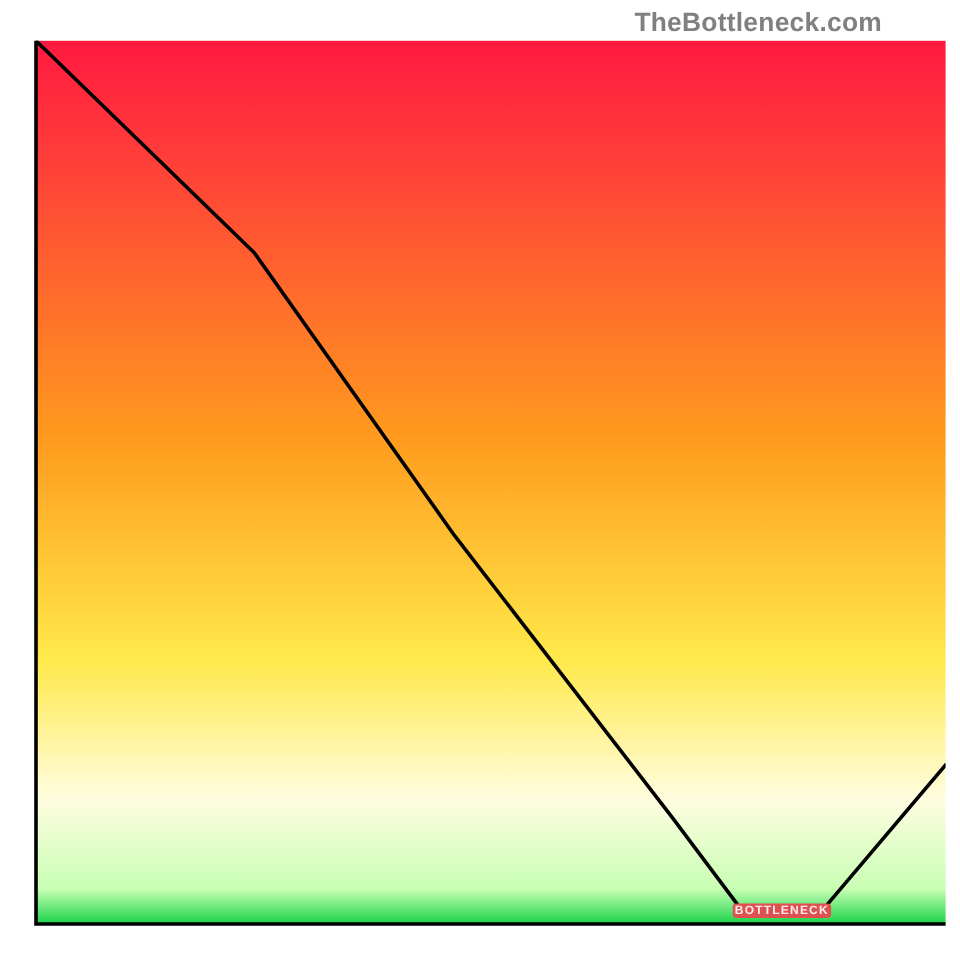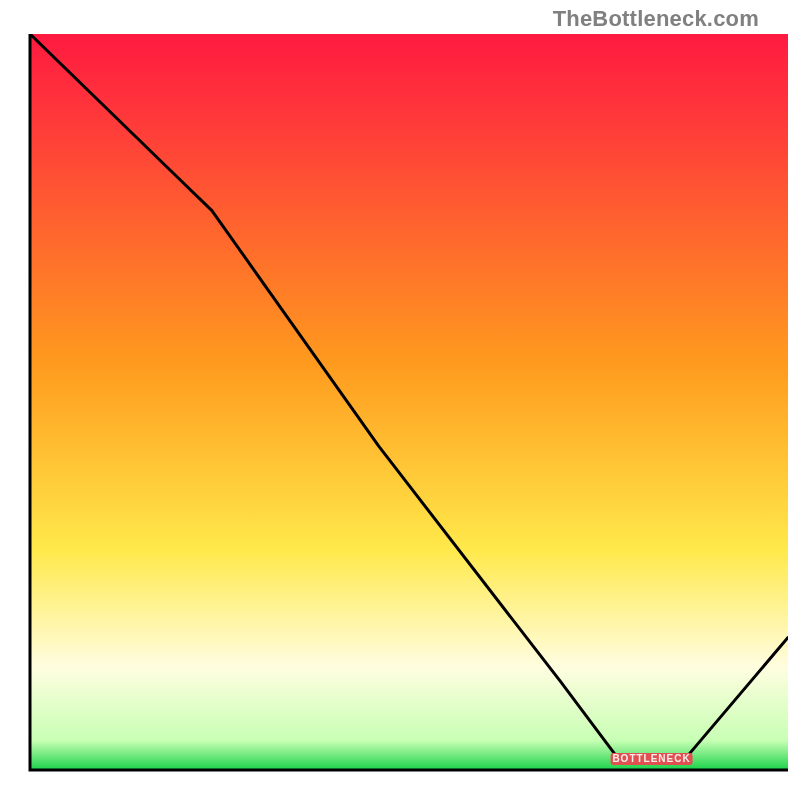--- a/index.html
+++ b/index.html
@@ -8,21 +8,20 @@
     width: 800px;
     height: 800px;
     background: #ffffff;
     font-family: Arial, Helvetica, sans-serif;
     overflow: hidden;
   }
   .canvas {
     position: relative;
     width: 747px;
     height: 800px;
-    padding-left: 24px;
   }
   .watermark {
     position: absolute;
     top: 6px;
     right: 12px;
     font-size: 22px;
     font-weight: 600;
     color: #808080;
     letter-spacing: 0.2px;
     user-select: none;

